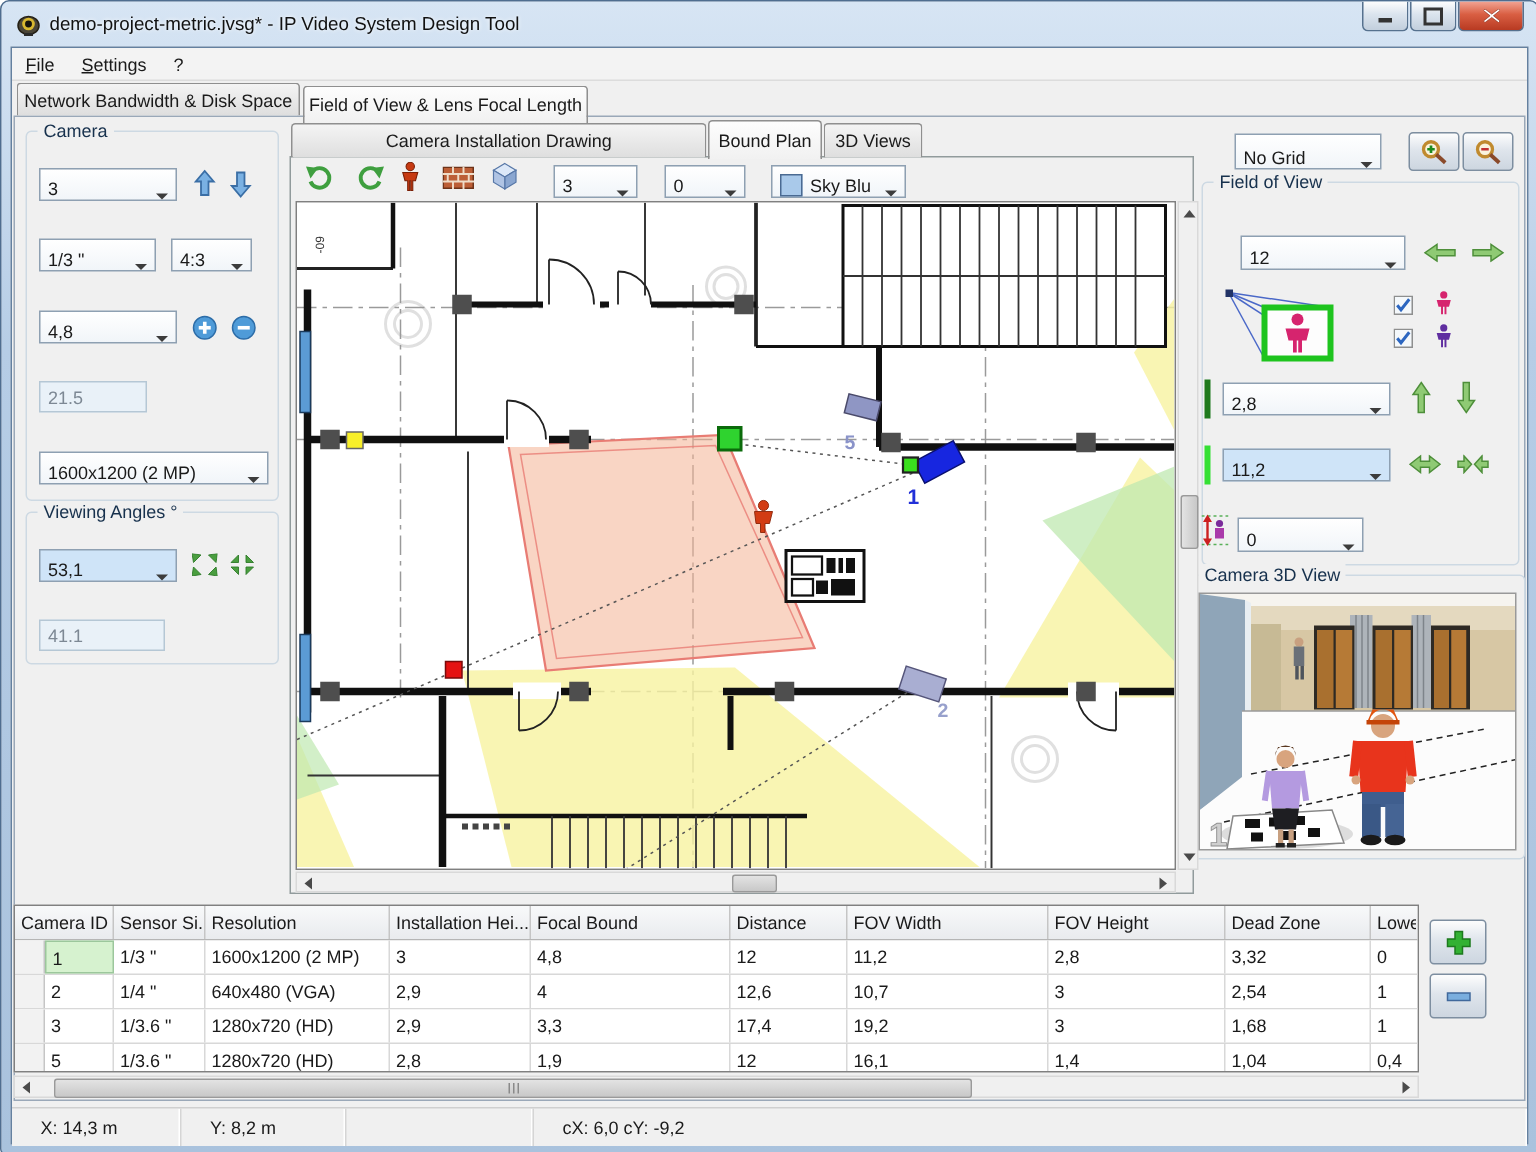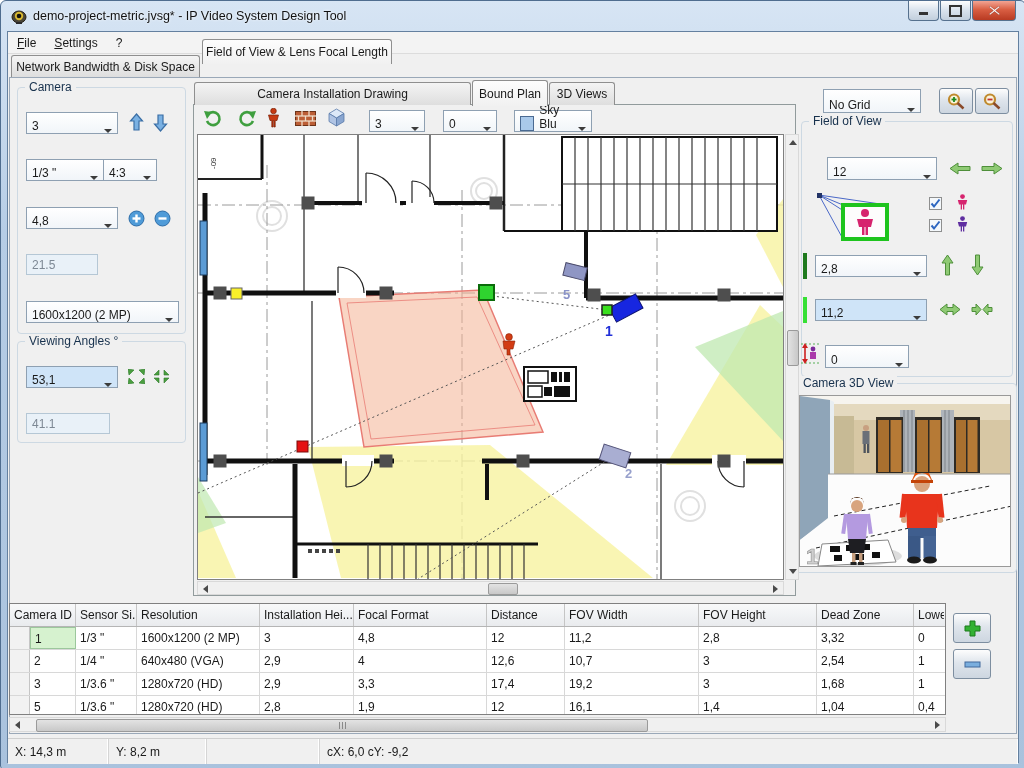--- a/index.html
+++ b/index.html
@@ -55,21 +55,21 @@
   .c5{width:78px}.c6{width:134px}.c7{width:118px}.c8{width:97px}.c9{width:30px;border-right:none}
   .selcell{width:20px;background:#f2f2f2;border-right:1px solid #c5c5c5;box-sizing:border-box;}
   .h0{width:66px}
   
   .sb{background:#f0f0f0;border:1px solid #d9d9d9;z-index:4;}
   .sthumb{position:absolute;background:linear-gradient(90deg,#e3e3e3,#c8c8c8);border:1px solid #9a9a9a;border-radius:2px;}
   .sthumb.h{background:linear-gradient(#e3e3e3,#c8c8c8);}
   .sarrow{position:absolute;width:0;height:0;}
   
   #statusbar{left:7px;top:737px;width:1010px;height:26px;background:#f0f0f0;border-top:1px solid #cfcfcf;display:flex;z-index:6;}
-  .scell{border-right:1px solid #d5d5d5;box-shadow:inset -1px 0 0 #fff;display:flex;align-items:center;padding-left:7px;gap:4px;white-space:nowrap;}
+  .scell{border-right:1px solid #d5d5d5;box-shadow:inset -1px 0 0 #fff;display:flex;align-items:center;padding-left:19px;gap:4px;white-space:nowrap;}
   text{font-family:"Liberation Sans","DejaVu Sans",sans-serif;}
 </style>
 </head>
 <body>
 
 <div id="win">
 
   <div class="abs titlebar">
     <svg class="abs" style="left:10px;top:7px" width="16" height="16">
         <ellipse cx="8" cy="9" rx="7" ry="6" fill="#4a4538" stroke="#241f14"></ellipse>
@@ -96,21 +96,21 @@
   <div class="abs" id="appbg"></div>
 
   <div class="abs menubar">
     <span class="mitem"><u>F</u>ile</span>
     <span class="mitem"><u>S</u>ettings</span>
     <span class="mitem">?</span>
   </div>
 
   <div class="abs pagebox"></div>
   <div class="abs tab" style="left:10px;top:54px;width:189px;height:22px;z-index:2">Network Bandwidth &amp; Disk Space</div>
-  <div class="abs tab sel" style="left:201px;top:38px;width:190px;height:25px">Field of View &amp; Lens Focal Length</div>
+  <div class="abs tab sel" style="left:201px;top:56px;width:190px;height:25px">Field of View &amp; Lens Focal Length</div>
 
   <div class="abs group" style="left:16px;top:86px;width:169px;height:247px">
     <span class="glabel">Camera</span>
   </div>
   <div class="abs flabel" style="left:25px;top:96px">Installation Height (m)</div>
   <div class="abs combo" style="left:25px;top:111px;width:92px">
       <span>3</span>
       <span class="carrow"></span>
     </div>
   <div class="abs ico" style="left:128px;top:112px">
@@ -122,21 +122,21 @@
       <svg width="15" height="19">
         <path d="M7.5 18 L13.5 11 H10 V2 H5 V11 H1.5 Z" fill="#7ab1e3" stroke="#3a6ea5" stroke-width="1.2"></path>
       </svg>
     </div>
 
   <div class="abs flabel" style="left:25px;top:143px">Sensor Format</div>
   <div class="abs combo" style="left:25px;top:158px;width:78px">
       <span>1/3 "</span>
       <span class="carrow"></span>
     </div>
-  <div class="abs combo" style="left:102px;top:158px;width:54px">
+  <div class="abs combo" style="left:113px;top:158px;width:54px">
       <span>4:3</span>
       <span class="carrow"></span>
     </div>
 
   <div class="abs flabel" style="left:25px;top:191px">Focal Length (mm)</div>
   <div class="abs combo" style="left:25px;top:206px;width:92px">
       <span>4,8</span>
       <span class="carrow"></span>
     </div>
   <div class="abs ico" style="left:127px;top:209px">
@@ -246,21 +246,21 @@
   <div class="abs flabel" style="left:356px;top:113px;color:#1a1a1a">H</div>
   <div class="abs combo" style="left:368px;top:109px;width:56px">
       <span>3</span>
       <span class="carrow"></span>
     </div>
   <div class="abs flabel" style="left:432px;top:113px;color:#1a1a1a">L</div>
   <div class="abs combo" style="left:442px;top:109px;width:54px">
       <span>0</span>
       <span class="carrow"></span>
     </div>
-  <div class="abs combo" style="left:513px;top:109px;width:78px">
+  <div class="abs combo" style="left:513px;top:109px;width:90px">
       <span class="swatch"></span>
       <span>Sky Blu</span>
       <span class="carrow"></span>
     </div>
 
   <div class="abs" style="left:196px;top:133px;width:587px;height:446px;border:1px solid #808080;background:#fff;z-index:4;overflow:hidden">
   <svg width="585" height="444" viewBox="0 0 585 444">
     <rect width="585" height="444" fill="#ffffff"></rect>
 
     <g stroke="#cccccc" fill="none" opacity="0.6" stroke-width="2">
@@ -679,21 +679,21 @@
       <text x="6" y="168" font-size="22" font-weight="bold" fill="#cfcfcf" stroke="#909090" stroke-width="0.6">1</text>
     </svg>
   </div>
 
   <div class="abs" id="tablebox">
     <div class="thead">
       <div class="hcell h0">Camera ID</div>
       <div class="hcell c1">Sensor Si...</div>
       <div class="hcell c2">Resolution</div>
       <div class="hcell c3">Installation Hei...</div>
-      <div class="hcell c4">Focal Format</div>
+      <div class="hcell c4">Focal Bound</div>
       <div class="hcell c5">Distance</div>
       <div class="hcell c6">FOV Width</div>
       <div class="hcell c7">FOV Height</div>
       <div class="hcell c8">Dead Zone</div>
       <div class="hcell c9">Lower</div>
     </div>
     <div>
         <div class="trow">
           <div class="selcell"></div>
           <div class="tcell c0 hl">1</div>

